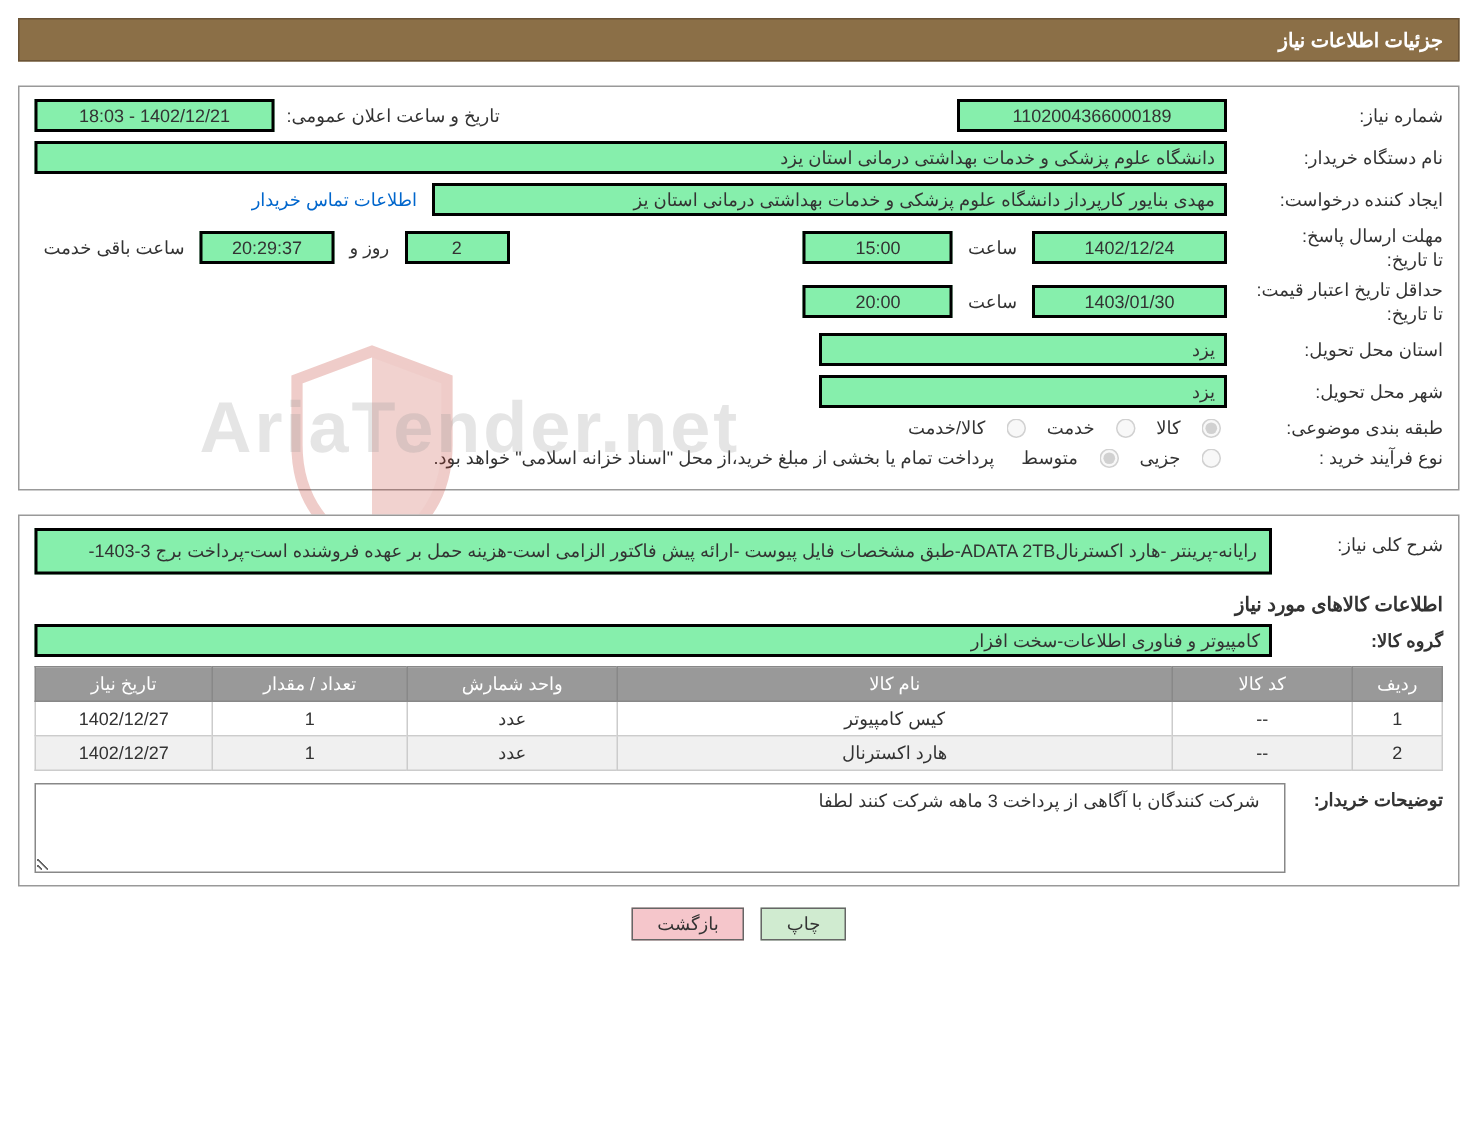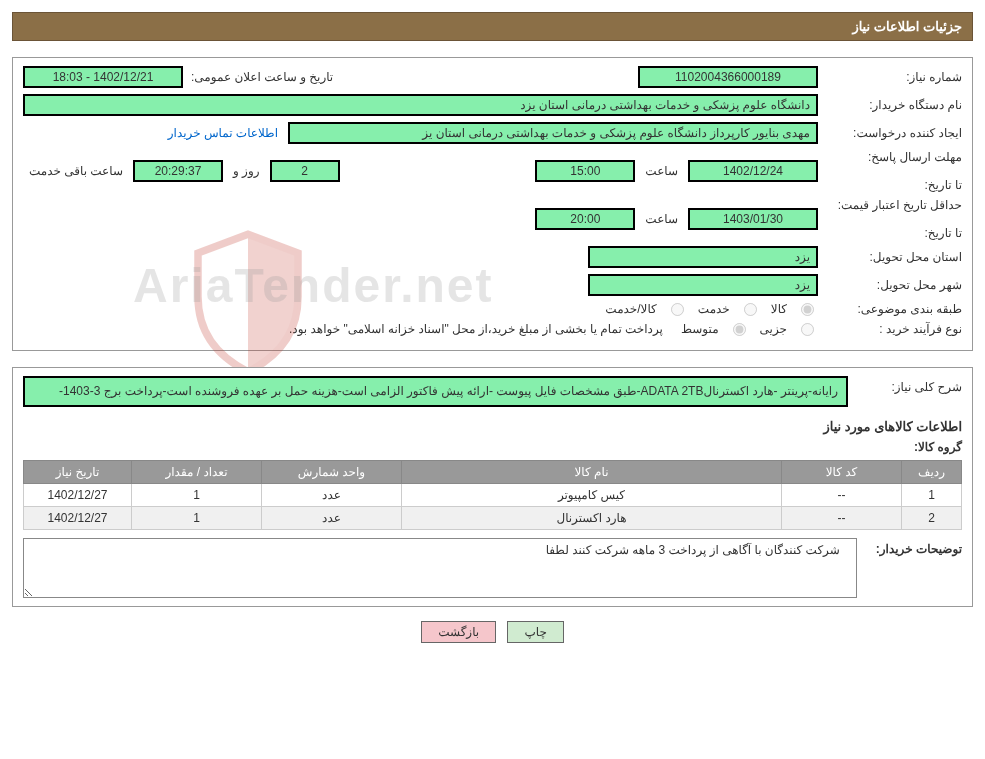--- a/index.html
+++ b/index.html
@@ -12,24 +12,24 @@
 .label { color: #333; font-size: 12px; white-space: nowrap; padding-left: 4px; }
 .field { border: 2px solid #000000; padding: 2px 6px; background: #86efac; font-size: 12px; text-align: center; min-height: 20px; display: inline-flex; align-items: center; justify-content: center; }
 .field.right { justify-content: flex-start; text-align: right; }
 .field.w-req { width: 180px; }
 .field.w-datetime { width: 160px; }
 .field.w-full { flex: 1; }
 .field.w-date { width: 130px; }
 .field.w-time { width: 100px; }
 .field.w-days { width: 70px; }
 .field.w-timer { width: 90px; }
-.field.w-city { width: 230px; text-align: right; }
+.field.w-city { width: 272px; text-align: right; }
 .link { color: #0066cc; cursor: pointer; padding-right: 6px; }
 .sub-label { color: #333; padding: 0 6px; white-space: nowrap; }
-.col-labels { width: 140px; display: flex; flex-direction: column; gap: 14px; }
+.col-labels { width: 140px; display: flex; flex-direction: column; gap: 2px; }
 .radio-row { display: flex; align-items: center; gap: 6px; }
 .radio-row input { margin: 0 2px; }
 .note { color: #333; font-size: 12px; padding-right: 6px; }
 .section-sub { font-weight: bold; color: #333; margin: 12px 0 6px 0; font-size: 13px; }
 table.items { width: 100%; border-collapse: collapse; margin-top: 4px; }
 table.items th { background: #999; color: #fff; font-weight: normal; padding: 4px 6px; border: 1px solid #888; text-align: center; font-size: 12px; }
 table.items td { padding: 4px 6px; border: 1px solid #ccc; text-align: center; background: #fff; font-size: 12px; }
 table.items tr:nth-child(even) td { background: #f0f0f0; }
 .textarea { border: 1px solid #888; padding: 4px 16px; width: 100%; min-height: 60px; background: #fff; font-size: 12px; resize: both; overflow: auto; text-align: right; }
 .buttons { text-align: center; margin-top: 14px; }
@@ -138,31 +138,32 @@
 
     <div class="row" style="align-items:flex-start">
       <span class="label" style="width:110px;font-weight:normal;padding-top:4px">شرح کلی نیاز:</span>
       <span class="field w-full right" style="text-align:center;padding:4px 8px;line-height:1.6">رایانه-پرینتر -هارد اکسترنالADATA 2TB-طبق مشخصات فایل پیوست -ارائه پیش فاکتور الزامی است-هزینه حمل بر عهده فروشنده است-پرداخت برج 3-1403-</span>
     </div>
 
     <div class="section-sub">اطلاعات کالاهای مورد نیاز</div>
 
     <div class="row">
       <span class="label" style="width:110px;font-weight:bold">گروه کالا:</span>
+      <span class="field w-full right">کامپیوتر و فناوری اطلاعات-سخت افزار</span>
     </div>
 
     <table class="items">
       <thead>
         <tr>
           <th style="width:60px">ردیف</th>
           <th style="width:120px">کد کالا</th>
           <th>نام کالا</th>
           <th style="width:140px">واحد شمارش</th>
           <th style="width:130px">تعداد / مقدار</th>
-          <th style="width:108px">تاریخ نیاز</th>
+          <th style="width:118px">تاریخ نیاز</th>
         </tr>
       </thead>
       <tbody>
         <tr>
           <td>1</td>
           <td>--</td>
           <td>کیس کامپیوتر</td>
           <td>عدد</td>
           <td>1</td>
           <td>1402/12/27</td>

